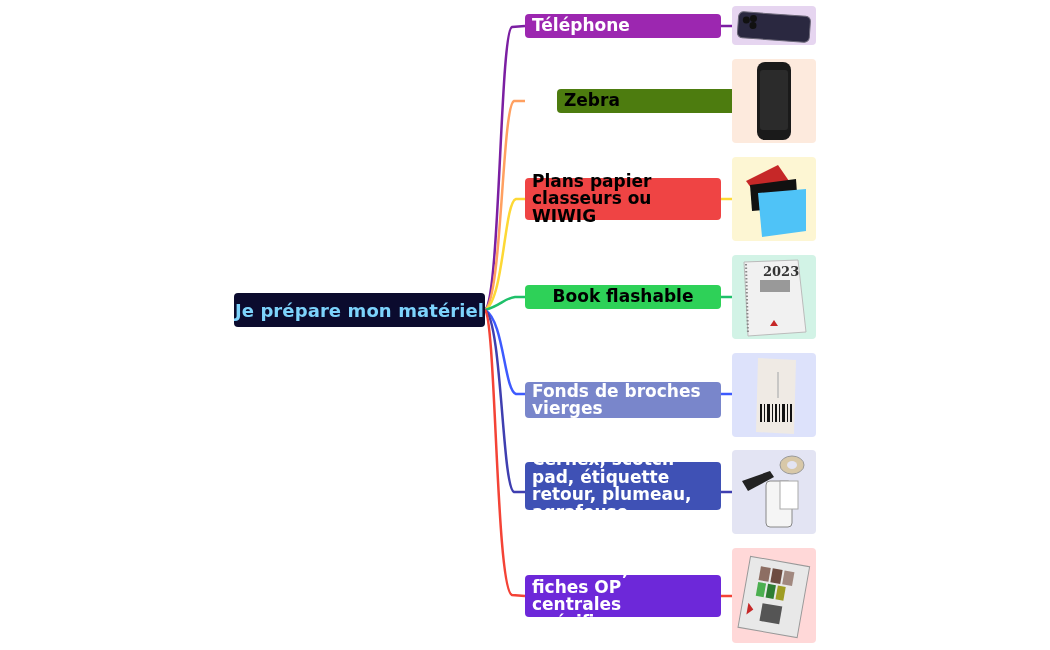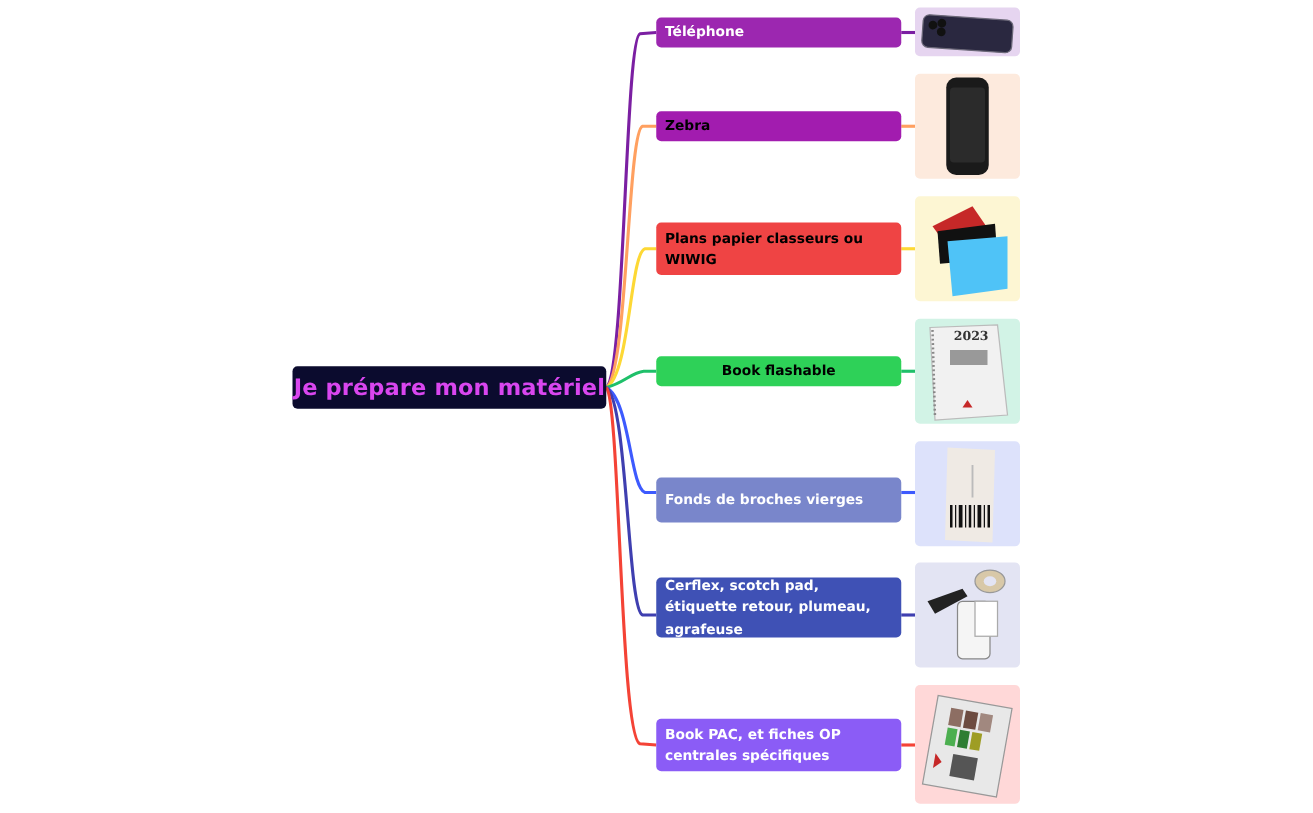--- a/index.html
+++ b/index.html
@@ -2,28 +2,28 @@
 <html><head>
 <meta charset="utf-8">
 <style>
   html, body { margin: 0; padding: 0; }
   body {
     width: 1050px; height: 650px; background: #ffffff; position: relative; overflow: hidden;
     font-family: "DejaVu Sans", "Liberation Sans", sans-serif;
   }
   .root {
     position: absolute; left: 234px; top: 293px; width: 251px; height: 34px;
-    background: #0b0b2e; color: #d946ef; border-radius: 4px;
+    background: #0b0b2e; color: #7dd3fc; border-radius: 4px;
     display: flex; align-items: center; justify-content: center;
     font-size: 18px; font-weight: bold; letter-spacing: 0.1px;
   }
   svg.links { position: absolute; left: 0; top: 0; }
   .node {
     position: absolute; left: 525px; width: 196px; border-radius: 4px;
-    font-size: 11px; font-weight: bold; line-height: 17.5px;
+    font-size: 17px; font-weight: bold; line-height: 17.5px;
     padding: 4px 7px; box-sizing: border-box; display: flex; align-items: center;
   }
   .thumb {
     position: absolute; left: 732px; width: 84px; border-radius: 4px;
     display: flex; align-items: center; justify-content: center; overflow: hidden;
   }
 </style>
 </head>
 <body>
 
@@ -46,36 +46,36 @@
   <line x1="721" y1="596" x2="732" y2="596" stroke="#f44336" stroke-width="2.5"></line>
 </svg>
 
 <div class="root">
   <span>Je prépare mon matériel</span>
 </div>
 
 <div class="node" style="top:14px;height:24px;background:#9c27b0;color:#fff;">
   <span>Téléphone</span>
 </div>
-<div class="node" style="top:89px;height:24px;background:#a21caf;color:#000;">
+<div class="node" style="top:89px;height:24px;background:#4d7c0f;color:#000;margin-left:32px;">
   <span>Zebra</span>
 </div>
 <div class="node" style="top:178px;height:42px;background:#ef4444;color:#000;">
   <span>Plans papier classeurs ou WIWIG</span>
 </div>
 <div class="node" style="top:285px;height:24px;background:#2ed158;color:#000;justify-content:center;">
   <span>Book flashable</span>
 </div>
 <div class="node" style="top:382px;height:36px;background:#7986cb;color:#fff;">
   <span>Fonds de broches vierges</span>
 </div>
 <div class="node" style="top:462px;height:48px;background:#3f51b5;color:#fff;">
   <span>Cerflex, scotch pad, étiquette retour, plumeau, agrafeuse</span>
 </div>
-<div class="node" style="top:575px;height:42px;background:#8b5cf6;color:#fff;">
+<div class="node" style="top:575px;height:42px;background:#6d28d9;color:#fff;">
   <span>Book PAC, et fiches OP centrales spécifiques</span>
 </div>
 
 <div class="thumb" style="top:6px;height:39px;background:#e6d5f0;">
   <svg width="80" height="36" viewBox="0 0 80 36">
     <g transform="rotate(4 40 18)">
       <rect x="4" y="6" width="72" height="26" rx="5" fill="#2a2840" stroke="#6b6878" stroke-width="1"></rect>
       <circle cx="12" cy="14" r="3.5" fill="#111"></circle>
         <circle cx="19" cy="12" r="3.5" fill="#111"></circle>
         <circle cx="19" cy="19" r="3.5" fill="#111"></circle>
@@ -95,21 +95,21 @@
     <polygon points="24,34 72,30 72,72 28,78" fill="#4fc3f7"></polygon>
   </svg>
 </div>
 <div class="thumb" style="top:255px;height:84px;background:#d2f3e6;">
   <svg width="76" height="82" viewBox="0 0 76 82">
     <polygon points="8,6 62,4 70,76 12,80" fill="#f1f1f1" stroke="#bbb"></polygon>
     <line x1="10" y1="8" x2="12" y2="78" stroke="#888" stroke-width="2" stroke-dasharray="1.5 2"></line>
     <rect x="24" y="24" width="30" height="12" fill="#999"></rect>
     <polygon points="38,64 42,70 34,70" fill="#c62828"></polygon>
   </svg>
-  <span style="position:absolute;top:9px;left:31px;font-size:10px;font-weight:bold;color:#333;font-family:'DejaVu Serif',serif;">2023</span>
+  <span style="position:absolute;top:9px;left:31px;font-size:13px;font-weight:bold;color:#333;font-family:'DejaVu Serif',serif;">2023</span>
 </div>
 <div class="thumb" style="top:353px;height:84px;background:#dde2fb;">
   <svg width="60" height="82" viewBox="0 0 60 82">
     <polygon points="14,4 52,6 50,80 12,78" fill="#efeae4"></polygon>
     <line x1="34" y1="18" x2="34" y2="44" stroke="#bbb" stroke-width="1.5"></line>
     <g fill="#111">
       <rect x="16" y="50" width="2" height="18"></rect>
         <rect x="20" y="50" width="1" height="18"></rect>
         <rect x="23" y="50" width="3" height="18"></rect>
       <rect x="28" y="50" width="1" height="18"></rect>

